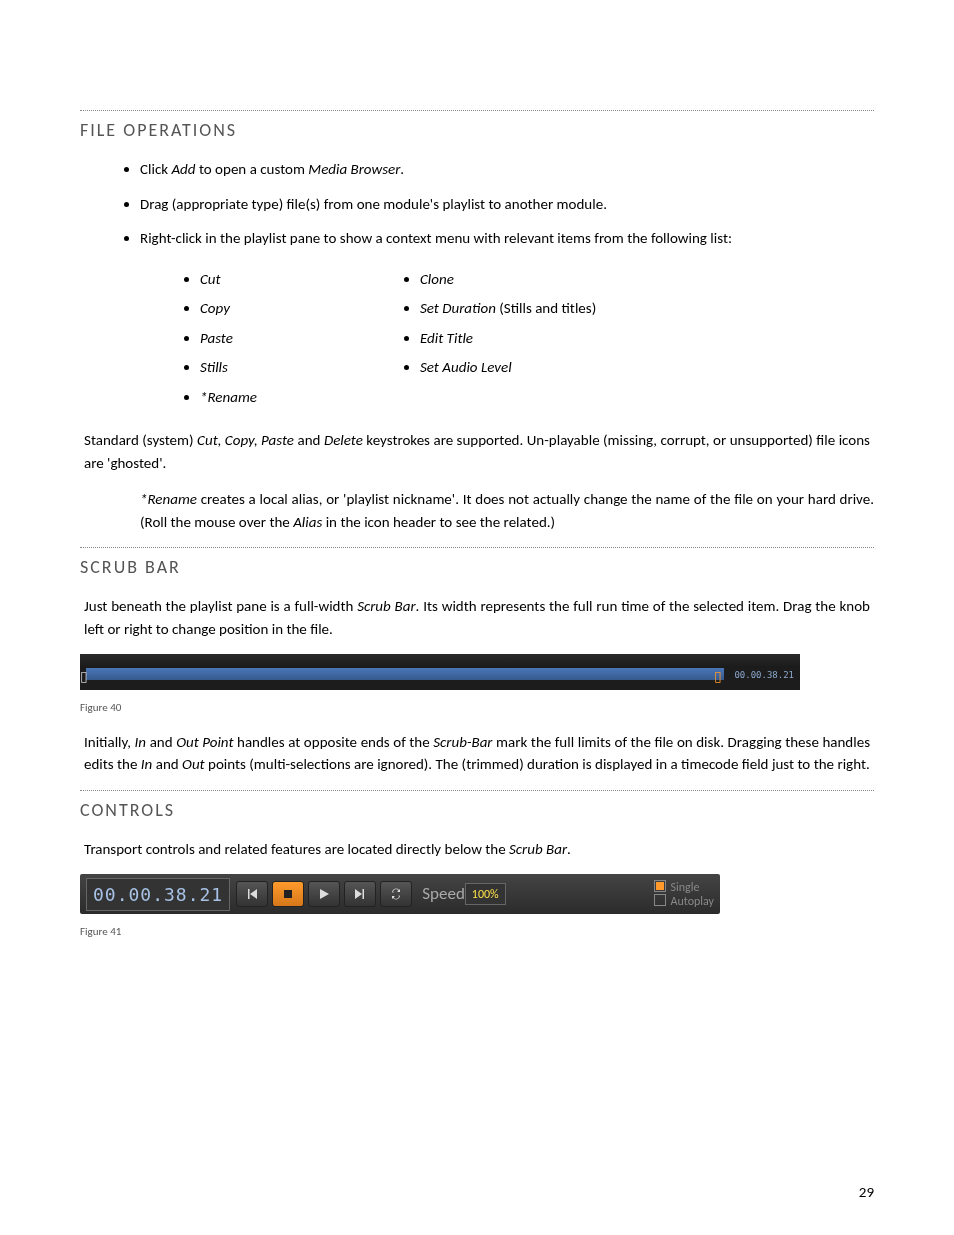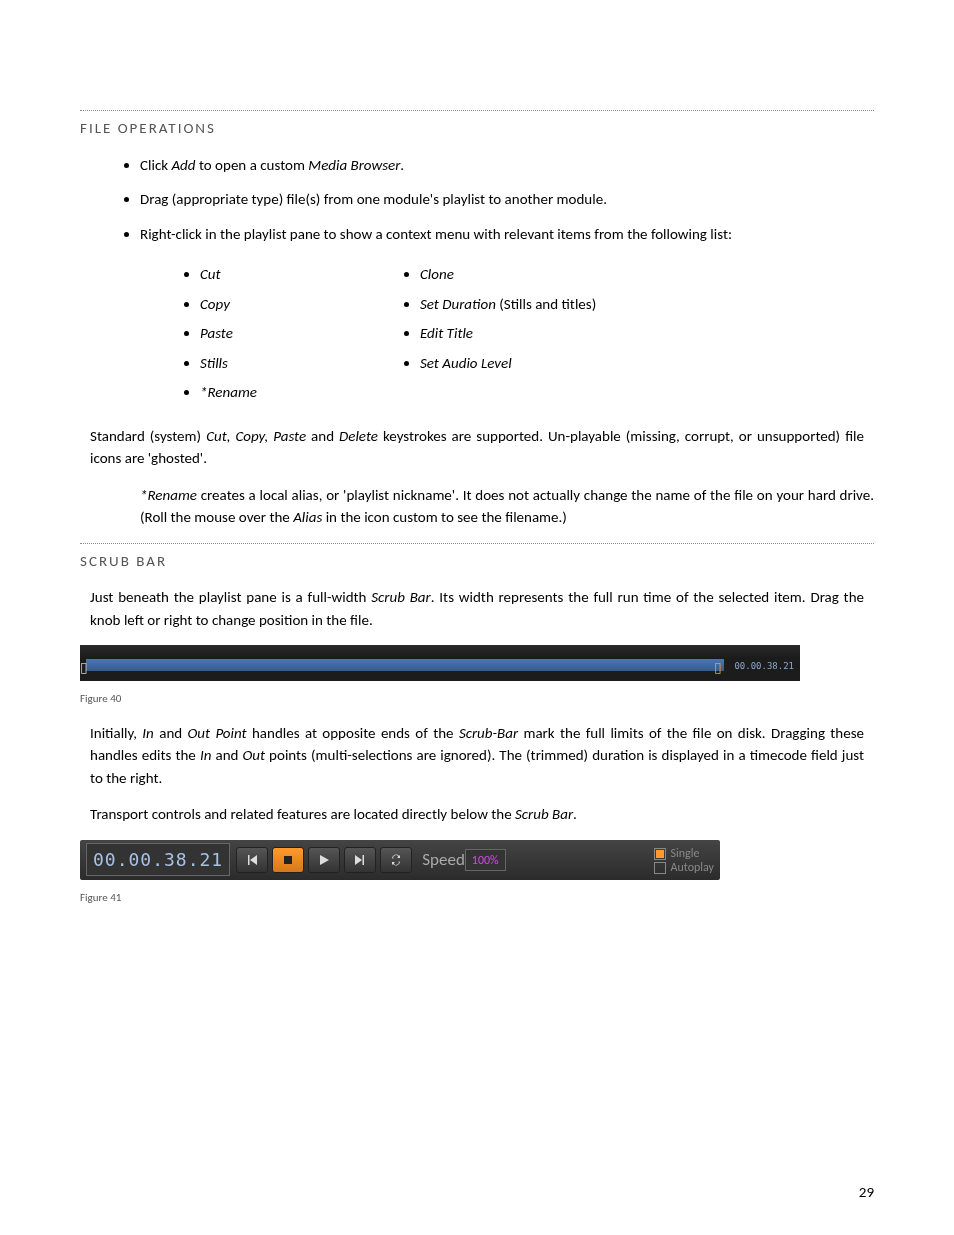--- a/index.html
+++ b/index.html
@@ -1,46 +1,46 @@
 <!DOCTYPE html>
 <html><head>
 <meta charset="utf-8">
 <style>
 html,body{margin:0;padding:0;background:#fff;color:#000;font-family:Calibri,"Segoe UI",Arial,sans-serif;font-size:15px;line-height:1.5}
 .page{width:954px;min-height:1235px;margin:0 auto;padding:100px 80px 40px 80px;box-sizing:border-box;position:relative}
-.sect-head{border-top:1px dotted #888;padding-top:6px;margin-top:10px;font-size:15px;letter-spacing:2px;color:#555;font-family:Calibri,Arial,sans-serif}
+.sect-head{border-top:1px dotted #888;padding-top:6px;margin-top:10px;font-size:18px;letter-spacing:2px;color:#555;font-family:Calibri,Arial,sans-serif}
 ul.outer{margin:14px 0 14px 0;padding-left:60px}
 ul.outer>li{margin-bottom:12px}
 .two-col{display:flex;margin-left:60px}
 .two-col ul{list-style:disc;padding-left:60px;margin:4px 0}
 .two-col ul li{font-style:italic;margin-bottom:7px}
 .two-col ul li .note{font-style:normal}
 .col1{width:220px}
 .col2{flex:1}
-p.body{margin:14px 10px;text-align:justify}
+p.body{margin:14px 4px;text-align:justify}
 p.indent{margin:14px 0 14px 60px;text-align:justify}
 .figcap{font-size:11px;color:#555;margin:10px 0 14px 0;font-weight:normal}
 .hintbox{border:1px solid #999;padding:6px 8px;font-style:italic;color:#555;margin:8px 0 14px 0}
 .pagenum{position:absolute;bottom:32px;right:80px;font-size:15px}
 .scrub-fig{background:#1c1c1c;height:36px;position:relative;margin-top:10px;width:720px}
 .scrub-top{position:absolute;left:0;right:0;top:0;height:14px;background:linear-gradient(#2a2a2a,#1a1a1a)}
 .scrub-bar{position:absolute;left:6px;right:76px;top:14px;height:12px;background:linear-gradient(#4a76b8,#365a8c)}
 .scrub-lh,.scrub-rh{position:absolute;top:12px;width:10px;height:16px}
 .scrub-lh{left:0;color:#ccc;font-size:14px}
 .scrub-rh{right:76px;color:#ff9a2b;font-size:14px}
 .scrub-tc{position:absolute;right:6px;top:15px;color:#8aa7cc;font-size:9px;font-family:Consolas,monospace}
 .ctrl-fig{background:linear-gradient(#444,#2b2b2b);height:40px;position:relative;margin-top:10px;width:640px;border-radius:2px;display:flex;align-items:center;padding:0 6px;box-sizing:border-box}
 .ctrl-tc{color:#a7c2e6;font-family:Consolas,monospace;font-size:18px;letter-spacing:1px;border:1px solid #666;padding:2px 6px;margin-right:4px;background:#333}
 .btn{width:30px;height:24px;background:linear-gradient(#555,#333);border:1px solid #222;border-radius:3px;margin:0 2px;display:flex;align-items:center;justify-content:center}
 .btn.act{background:linear-gradient(#ff9a2b,#d6781a)}
 .btn svg{width:12px;height:12px;fill:#ddd}
 .speed-lbl{color:#aaa;font-size:17px;margin-left:8px;}
-.speed-val{background:#333;border:1px solid #666;color:#d946ef;font-size:12px;padding:1px 6px}
+.speed-val{background:#333;border:1px solid #666;color:#fde047;font-size:12px;padding:1px 6px}
 .right-opts{margin-left:auto;color:#888;font-size:12px;line-height:14px}
-.right-opts .row{display:flex;align-items:flex-end}
+.right-opts .row{display:flex;align-items:flex-start}
 .cb{width:10px;height:10px;border:1px solid #888;margin-right:5px;display:inline-block;position:relative}
 .cb.on::after{content:"";position:absolute;left:1px;top:1px;right:1px;bottom:1px;background:#ff9a2b}
 em{}
 </style>
 </head>
 <body>
 
 <div class="page">
 
   <div class="sect-head">FILE OPERATIONS</div>
@@ -71,21 +71,21 @@
         <li><span>Set Audio Level</span><span class="note"></span></li>
       </ul>
     </div>
   </div>
 
   <p class="body">
     <span>Standard (system) </span><em>Cut, Copy, Paste</em><span> and </span><em>Delete</em><span> keystrokes are supported. Un-playable (missing, corrupt, or unsupported) file icons are 'ghosted'.</span>
   </p>
 
   <p class="indent">
-    <em>*Rename</em><span> creates a local alias, or 'playlist nickname'.  It does not actually change the name of the file on your hard drive.  (Roll the mouse over the </span><em>Alias</em><span> in the icon custom to see the filename.)</span>
+    <em>*Rename</em><span> creates a local alias, or 'playlist nickname'.  It does not actually change the name of the file on your hard drive.  (Roll the mouse over the </span><em>Alias</em><span> in the icon header to see the related.)</span>
   </p>
 
   <div class="sect-head">SCRUB BAR</div>
 
   <p class="body">
     <span>Just beneath the playlist pane is a full-width </span><em>Scrub Bar</em><span>.  Its width represents the full run time of the selected item.  Drag the knob left or right to change position in the file.</span>
   </p>
 
   <div class="scrub-fig">
     <div class="scrub-top"></div>
@@ -95,20 +95,21 @@
     <div class="scrub-tc">00.00.38.21</div>
   </div>
 
   <div class="figcap">Figure 40</div>
 
   <p class="body">
     <span>Initially, </span><em>In</em><span> and </span><em>Out Point</em><span> handles at opposite ends of the </span><em>Scrub-Bar</em><span> mark the full limits of the file on disk.  Dragging these handles edits the </span><em>In</em><span> and </span><em>Out</em><span> points (multi-selections are ignored).  The (trimmed) duration is displayed in a timecode field just to the right.</span>
   </p>
 
 
+  <div class="sect-head">CONTROLS</div>
 
   <p class="body">
     <span>Transport controls and related features are located directly below the </span><em>Scrub Bar</em><span>.</span>
   </p>
 
   <div class="ctrl-fig">
     <div class="ctrl-tc">00.00.38.21</div>
     <div class="btn">
         <svg viewBox="0 0 12 12">
           <path d="M2 1h1.5v10H2zM11 1v10L4 6z"></path>

